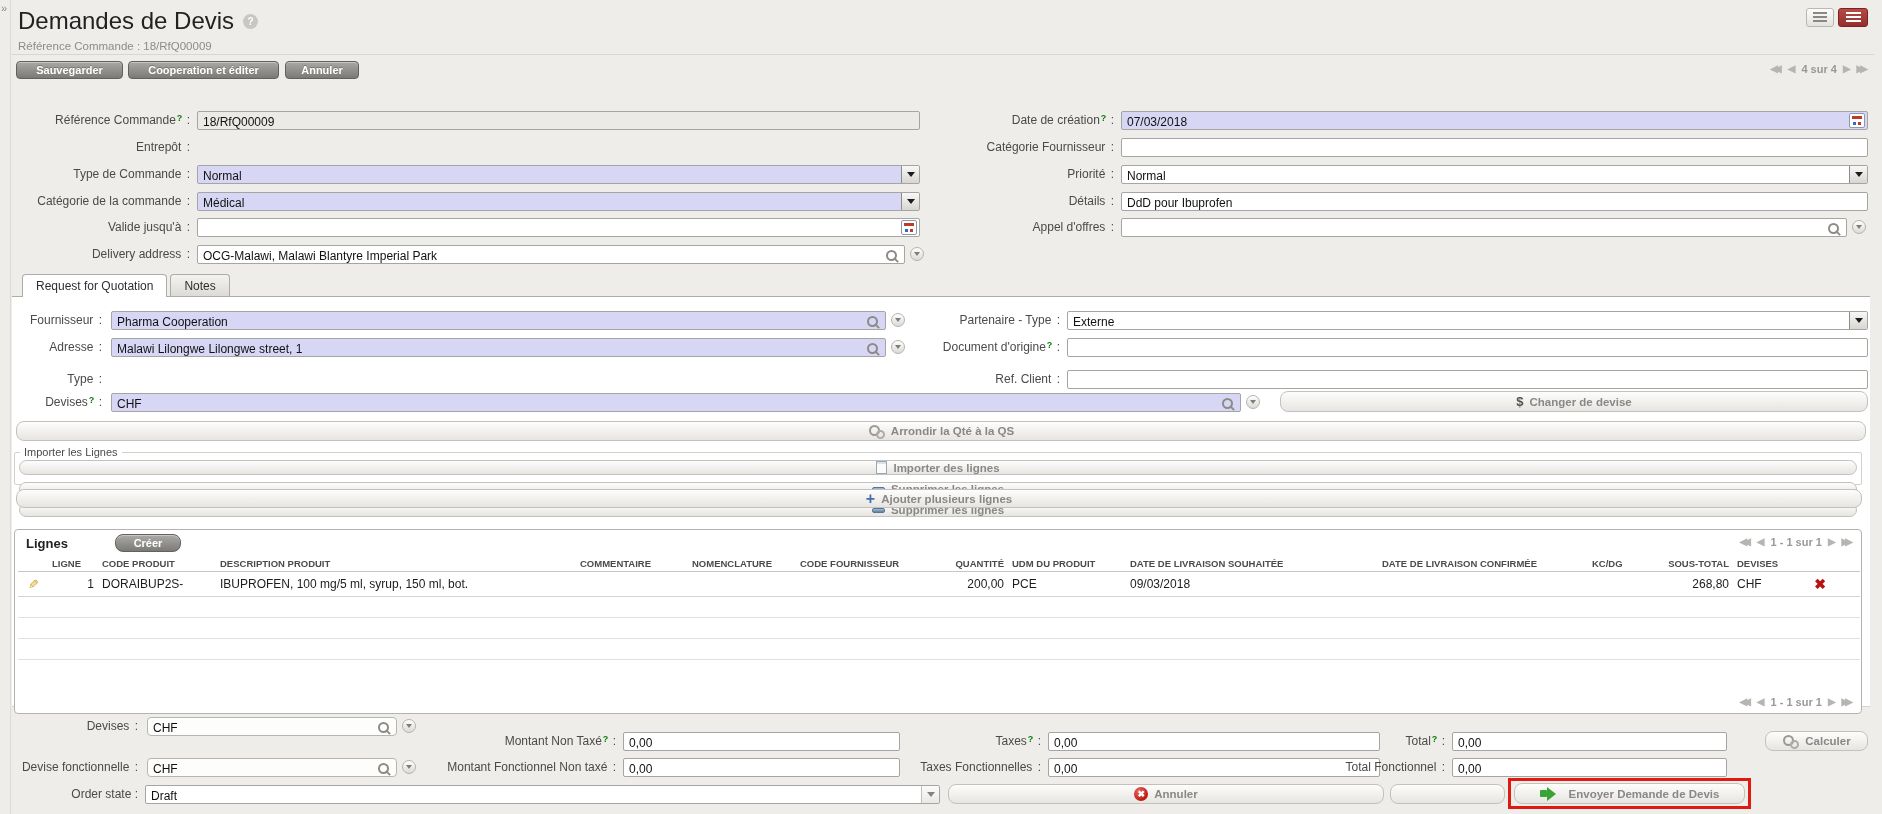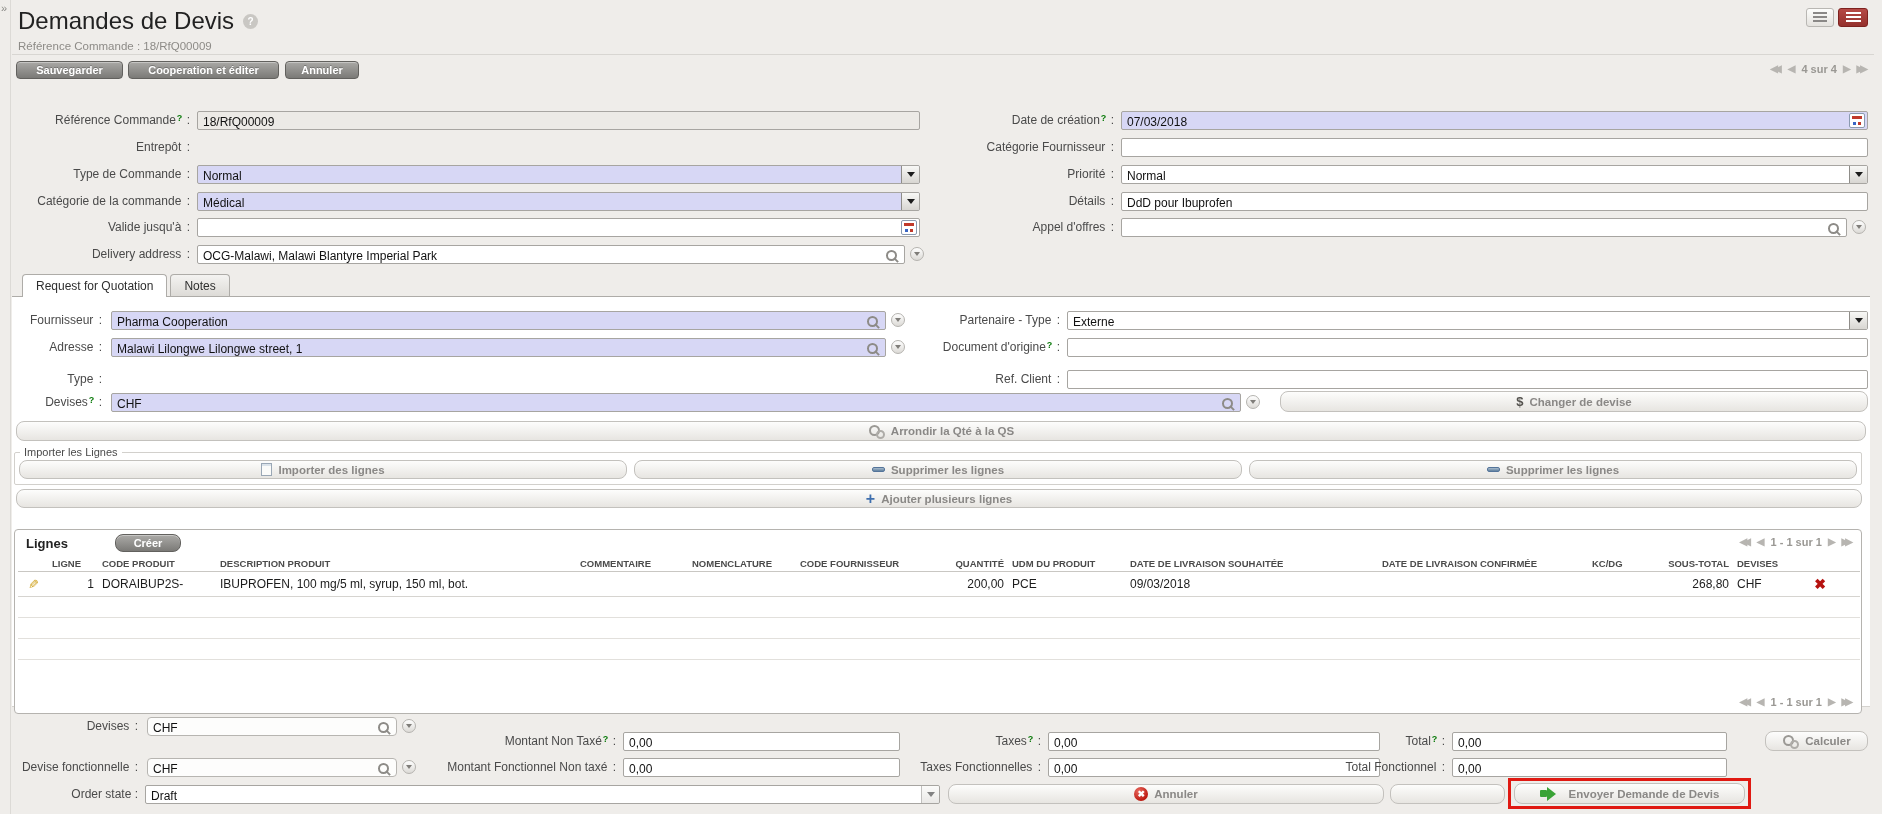--- a/index.html
+++ b/index.html
@@ -79,21 +79,21 @@
 
   
   .btn-flat { border:1px solid #c3c1bd; border-radius:8px; background:linear-gradient(#fdfdfc,#e7e5e1);
               color:#8a8886; font-size:11.5px; font-weight:bold; display:flex; align-items:center;
               justify-content:center; gap:6px; cursor:pointer; }
   .btn-flat.abs { position:absolute; }
 
   fieldset.import { position:absolute; left:14px; top:446px; width:1848px; height:39px;
                     border:1px solid #d2d0cc; border-radius:2px; }
   fieldset.import legend { font-size:11px; color:#4a4a4a; margin-left:5px; padding:0 4px; }
-  .import-row { display:flex; gap:7px; padding:2px 4px 0 4px; }
+  .import-row { display:flex; gap:7px; padding:2px 4px 0 4px;flex-direction:column; }
   .import-row .btn-flat { flex:1; height:19px; }
 
   
   .ico-gears { position:relative; width:17px; height:15px; flex:none; }
   .ico-gears::before { content:""; position:absolute; left:1px; top:1px; width:7px; height:7px;
                        border:2px solid #9b9995; border-radius:50%; }
   .ico-gears::after { content:""; position:absolute; left:8px; top:6px; width:5px; height:5px;
                       border:2px solid #aeaca8; border-radius:50%; }
   .ico-page { width:11px; height:13px; background:#fbfbf9; border:1px solid #9aa7b5; flex:none;
               box-shadow:inset 0 2px 0 #dbe3ea; }

